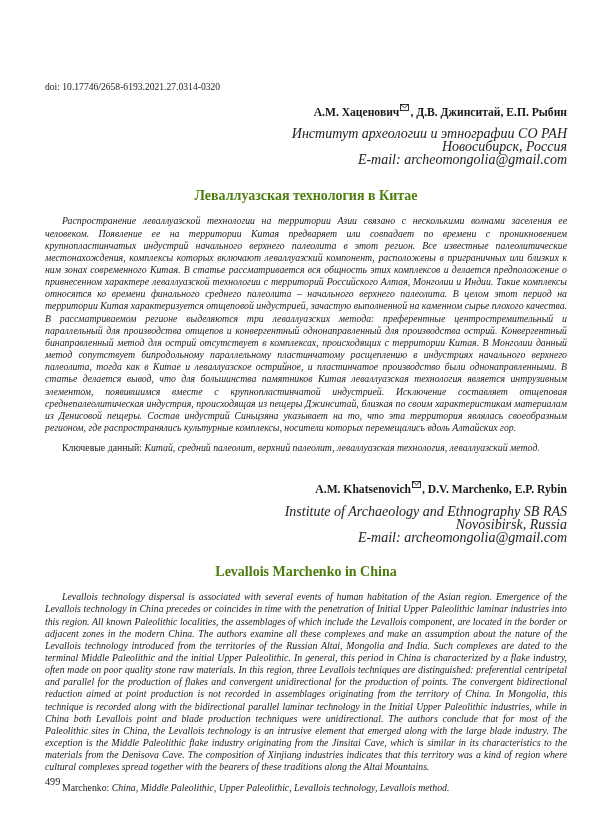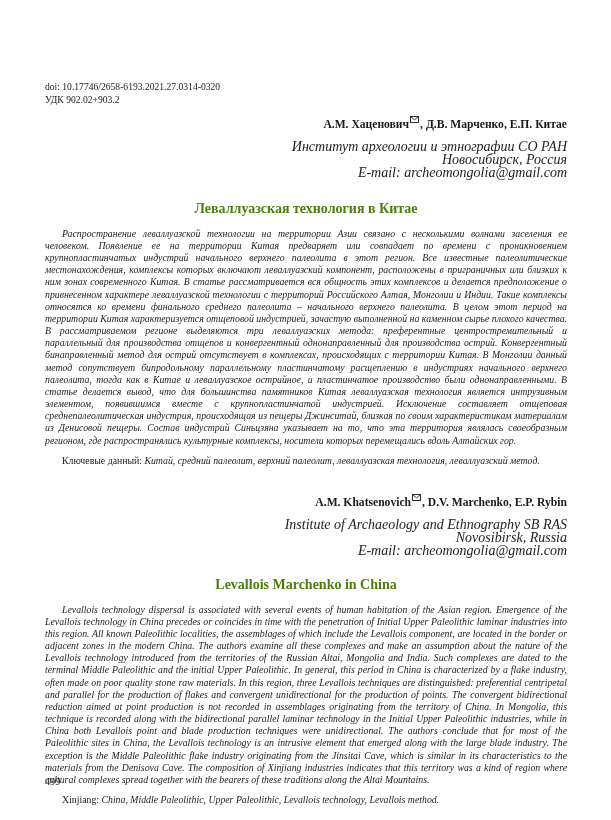--- a/index.html
+++ b/index.html
@@ -84,26 +84,25 @@
     font-size: 10.2px;
     color: #222;
   }
 </style>
 </head>
 <body>
 
 <div class="page">
 
   <div class="meta-line">doi: 10.17746/2658-6193.2021.27.0314-0320</div>
-  <div class="meta-line">УДК 902.02+903.2</div>
 
   <div class="authors-line"><span>А.М. Хаценович</span><span class="envelope"><svg width="9" height="7" viewBox="0 0 9 7" xmlns="http://www.w3.org/2000/svg">
           <rect x="0.5" y="0.5" width="8" height="6" fill="none" stroke="#1a1a1a" stroke-width="0.9"></rect>
           <polyline points="0.5,0.5 4.5,3.8 8.5,0.5" fill="none" stroke="#1a1a1a" stroke-width="0.9"></polyline>
-        </svg></span><span>, Д.В. Марченко, Е.П. Китае</span></div>
+        </svg></span><span>, Д.В. Джинситай, Е.П. Рыбин</span></div>
 
   <div class="affiliation">
     <div>Институт археологии и этнографии СО РАН</div>
     <div>Новосибирск, Россия</div>
     <div>E-mail: archeomongolia@gmail.com</div>
   </div>
 
   <h1 class="article-title title-ru">Леваллуазская технология в Китае</h1>
 
   <p class="abstract">Распространение леваллуазской технологии на территории Азии связано с несколькими волнами заселения ее человеком. Появление ее на территории Китая предваряет или совпадает по времени с проникновением крупнопластинчатых индустрий начального верхнего палеолита в этот регион. Все известные палеолитические местонахождения, комплексы которых включают леваллуазский компонент, расположены в приграничных или близких к ним зонах современного Китая. В статье рассматривается вся общность этих комплексов и делается предположение о привнесенном характере леваллуазской технологии с территорий Российского Алтая, Монголии и Индии. Такие комплексы относятся ко времени финального среднего палеолита – начального верхнего палеолита. В целом этот период на территории Китая характеризуется отщеповой индустрией, зачастую выполненной на каменном сырье плохого качества. В рассматриваемом регионе выделяются три леваллуазских метода: преферентные центростремительный и параллельный для производства отщепов и конвергентный однонаправленный для производства острий. Конвергентный бинаправленный метод для острий отсутствует в комплексах, происходящих с территории Китая. В Монголии данный метод сопутствует бипродольному параллельному пластинчатому расщеплению в индустриях начального верхнего палеолита, тогда как в Китае и леваллуазское острийное, и пластинчатое производство были однонаправленными. В статье делается вывод, что для большинства памятников Китая леваллуазская технология является интрузивным элементом, появившимся вместе с крупнопластинчатой индустрией. Исключение составляет отщеповая среднепалеолитическая индустрия, происходящая из пещеры Джинситай, близкая по своим характеристикам материалам из Денисовой пещеры. Состав индустрий Синьцзяна указывает на то, что эта территория являлась своеобразным регионом, где распространялись культурные комплексы, носители которых перемещались вдоль Алтайских гор.</p>
@@ -118,17 +117,17 @@
   <div class="affiliation">
     <div>Institute of Archaeology and Ethnography SB RAS</div>
     <div>Novosibirsk, Russia</div>
     <div>E-mail: archeomongolia@gmail.com</div>
   </div>
 
   <h1 class="article-title title-en">Levallois Marchenko in China</h1>
 
   <p class="abstract">Levallois technology dispersal is associated with several events of human habitation of the Asian region. Emergence of the Levallois technology in China precedes or coincides in time with the penetration of Initial Upper Paleolithic laminar industries into this region. All known Paleolithic localities, the assemblages of which include the Levallois component, are located in the border or adjacent zones in the modern China. The authors examine all these complexes and make an assumption about the nature of the Levallois technology introduced from the territories of the Russian Altai, Mongolia and India. Such complexes are dated to the terminal Middle Paleolithic and the initial Upper Paleolithic. In general, this period in China is characterized by a flake industry, often made on poor quality stone raw materials. In this region, three Levallois techniques are distinguished: preferential centripetal and parallel for the production of flakes and convergent unidirectional for the production of points. The convergent bidirectional reduction aimed at point production is not recorded in assemblages originating from the territory of China. In Mongolia, this technique is recorded along with the bidirectional parallel laminar technology in the Initial Upper Paleolithic industries, while in China both Levallois point and blade production techniques were unidirectional. The authors conclude that for most of the Paleolithic sites in China, the Levallois technology is an intrusive element that emerged along with the large blade industry. The exception is the Middle Paleolithic flake industry originating from the Jinsitai Cave, which is similar in its characteristics to the materials from the Denisova Cave. The composition of Xinjiang industries indicates that this territory was a kind of region where cultural complexes spread together with the bearers of these traditions along the Altai Mountains.</p>
 
-  <p class="keywords"><span class="kw-label">Xinjiang: </span><span class="kw-list">China, Middle Paleolithic, Upper Paleolithic, Levallois technology, Levallois method.</span></p>
+  <p class="keywords"><span class="kw-label">Marchenko: </span><span class="kw-list">China, Middle Paleolithic, Upper Paleolithic, Levallois technology, Levallois method.</span></p>
 
   <div class="page-number">499</div>
 
 </div>
 
 </body></html>

